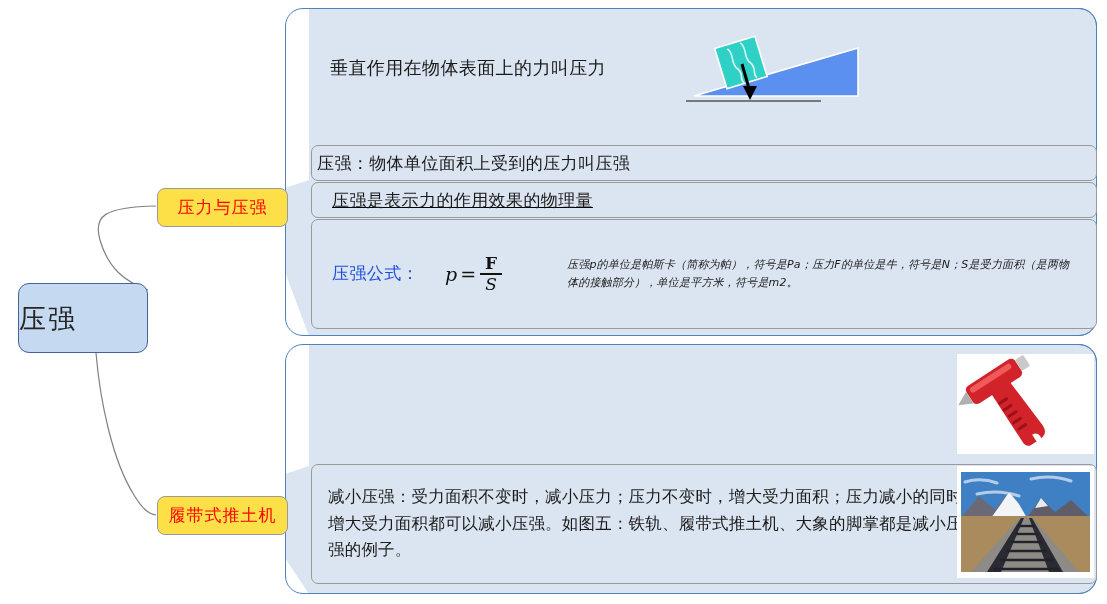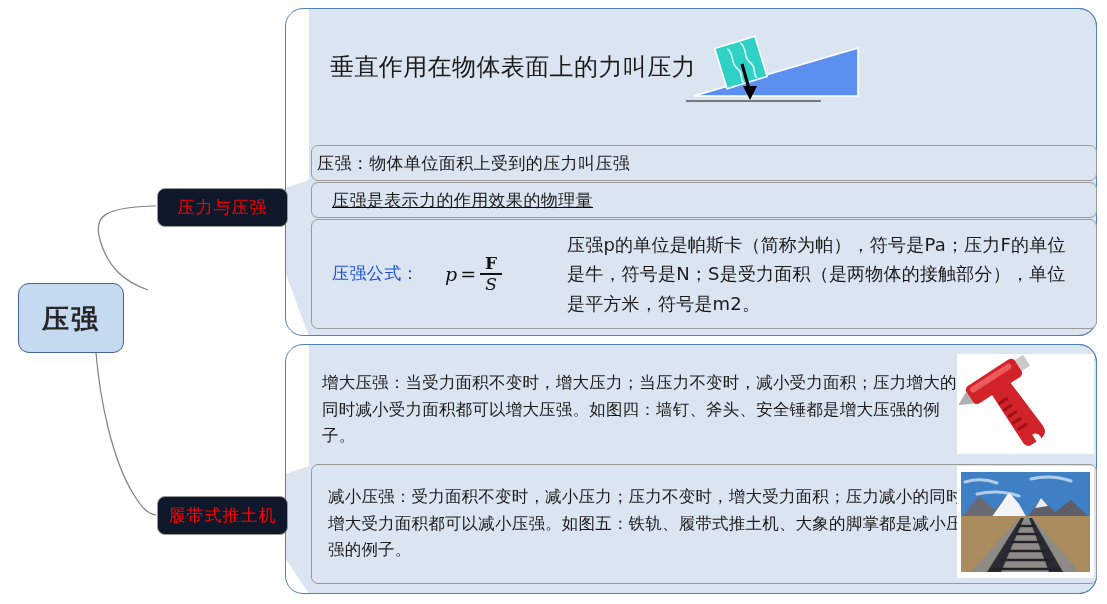--- a/index.html
+++ b/index.html
@@ -28,30 +28,29 @@
     left: 0; top: 0;
     width: 1107px; height: 604px;
     pointer-events: none;
   }
 
   
   .root-node {
     position: absolute;
     left: 18px;
     top: 283px;
-    width: 106px;
+    width: 130px;
     height: 70px;
     background: #c5d9f1;
     border: 1.4px solid #45629b;
     border-radius: 11px;
     display: flex;
     align-items: center;
-    justify-content: center;
-    box-sizing: border-box;
-    font-weight: bold;
+    justify-content: flex-start;
+    box-sizing: border-box;
   }
   .root-node .root-label {
     font-size: 27px;
     color: #262626;
     letter-spacing: 2px;
     line-height: 1;
   }
 
   
   .branch-container {
@@ -103,21 +102,21 @@
     box-sizing: border-box;
     pointer-events: none;
     background: transparent;
   }
   #outline-top   { left: 285px; top: 8px;   width: 812px; height: 328px; }
   #outline-bottom{ left: 285px; top: 344px; width: 812px; height: 250px; }
 
   
   .branch-label {
     position: absolute;
-    background: #0f172a;
+    background: #fde047;
     border: 1px solid #9a9a9a;
     border-radius: 8px;
     display: flex;
     align-items: center;
     justify-content: center;
     box-sizing: border-box;
     z-index: 6;
   }
   .branch-label span {
     color: #ff0000;
@@ -150,21 +149,21 @@
   #row-headline {
     position: absolute;
     left: 330px;
     top: 48px;
     width: 600px;
     height: 40px;
     display: flex;
     align-items: center;
     z-index: 4;
   }
-  #row-headline .row-text { font-size: 24px; }
+  #row-headline .row-text { font-size: 18px; }
 
   #row-solid    { left: 311px; top: 108px; width: 786px; height: 36px; padding-left: 20px; }
   #row-define   { left: 311px; top: 145px; width: 786px; height: 36px; padding-left: 5px; }
   #row-physical { left: 311px; top: 182px; width: 786px; height: 36px; padding-left: 20px; text-decoration: underline; }
   #row-formula  { left: 311px; top: 219px; width: 786px; height: 110px; padding-left: 20px; }
 
   
   .formula-wrap {
     display: flex;
     align-items: center;
@@ -212,25 +211,26 @@
     background: #111;
   }
   .frac .den {
     font-family: "DejaVu Serif", "Liberation Serif", serif;
     font-style: italic;
     font-size: 17px;
     padding: 1px 4px 0 4px;
   }
   .formula-note {
     flex: 1 1 auto;
-    font-size: 18px;
+    font-size: 11px;
     color: #1a1a1a;
     line-height: 1.62;
     letter-spacing: 0.2px;
     padding-right: 20px;
+    font-style: italic;
   }
 
   
   #row-increase {
     position: absolute;
     left: 322px;
     top: 358px;
     width: 775px;
     height: 104px;
     display: flex;
@@ -331,23 +331,20 @@
     </div>
   </div>
 
   <div class="branch-container" id="container-bottom"></div>
   <div class="container-outline" id="outline-bottom"></div>
 
   <div class="branch-label" id="label-pressure-apps">
     <span>履带式推土机</span>
   </div>
 
-  <div id="row-increase">
-    <span class="para-text">增大压强：当受力面积不变时，增大压力；当压力不变时，减小受力面积；压力增大的同时减小受力面积都可以增大压强。如图四：墙钉、斧头、安全锤都是增大压强的例子。</span>
-  </div>
 
   <div class="figure" id="fig-hammer">
     <svg width="137" height="100" viewBox="0 0 137 100">
       <rect x="0" y="0" width="137" height="100" fill="#ffffff"></rect>
       <g transform="rotate(-33 60 50)">
         <rect x="24" y="8" width="58" height="21" rx="5" fill="#d2222a"></rect>
         <rect x="28" y="11" width="48" height="6" rx="3" fill="#ef5a5a"></rect>
         <polygon points="24,12 10,19 24,26" fill="#b0b0b0"></polygon>
         <rect x="82" y="12" width="10" height="13" rx="2" fill="#c9c9c9"></rect>
         <path d="M 44 28 L 66 28 L 70 82 Q 70 92, 60 92 L 50 92 Q 44 92, 44 85 Z" fill="#d2222a"></path>

